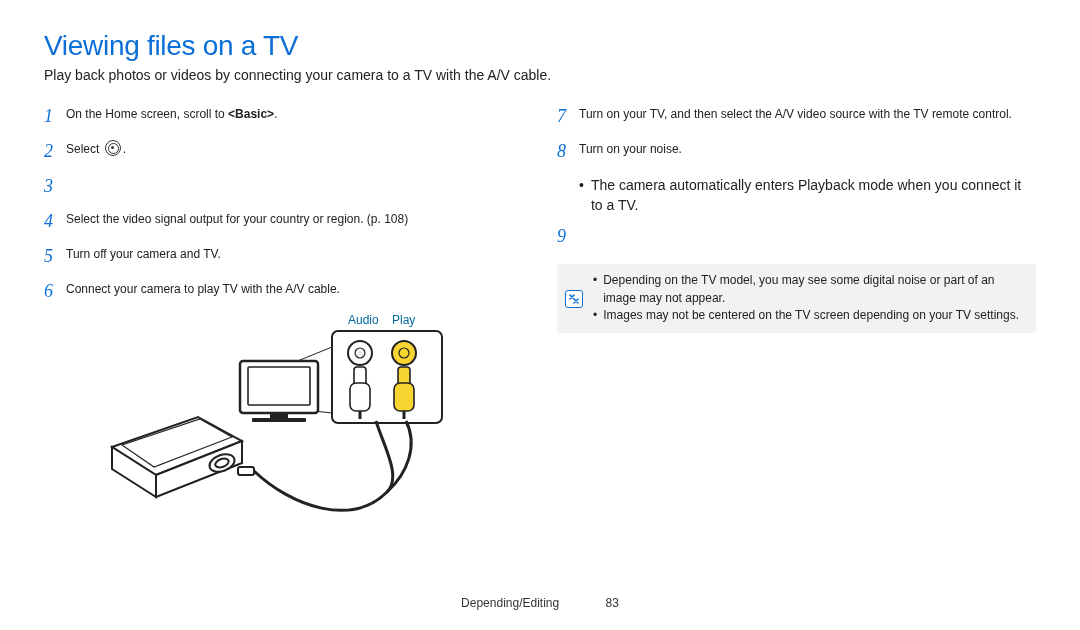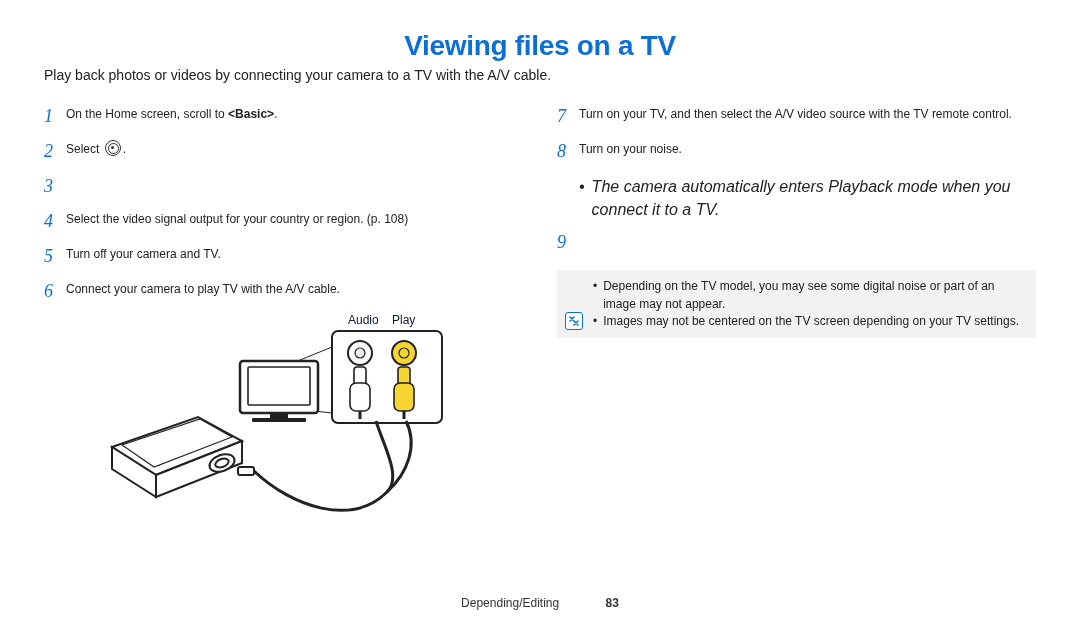--- a/index.html
+++ b/index.html
@@ -13,25 +13,24 @@
     color: #222;
     position: relative;
   }
   .page {
     padding: 30px 44px 28px 44px;
     height: 100%;
     position: relative;
   }
   h1.title {
     color: #0b6fd8;
-    font-weight: 700;
+    font-weight: 400;
     font-size: 28px;
     margin: 0 0 4px 0;
     letter-spacing: -0.3px;
-    text-align: center;
   }
   .intro {
     font-size: 14px;
     line-height: 1.35;
     margin: 0 0 20px 0;
   }
   .columns {
     display: flex;
     gap: 34px;
   }
@@ -89,37 +88,36 @@
     width: 3px; height: 3px;
     background: #333;
     top: 5.5px; left: 5.5px;
   }
   .substeps {
     list-style: none;
     margin: 4px 0 10px 22px;
     padding: 0;
   }
   .substeps li {
-    font-size: 16px;
+    font-size: 14px;
     line-height: 1.45;
     display: flex;
-    font-style: italic;
   }
   .substeps li::before {
     content: "•";
     margin: 0 7px 0 0;
   }
   .notebox {
     display: flex;
     background: #f2f2f2;
     border-radius: 2px;
     padding: 8px 10px 8px 8px;
     margin-top: 14px;
     gap: 10px;
-    align-items: flex-end;
+    align-items: center;
   }
   .notebox .note-icon {
     width: 18px;
     height: 18px;
     border: 1.5px solid #0b6fd8;
     color: #0b6fd8;
     border-radius: 3px;
     display: inline-flex;
     align-items: center;
     justify-content: center;
@@ -145,33 +143,33 @@
     margin: 0 6px 0 0;
   }
   .footer {
     position: absolute;
     left: 0; right: 0;
     bottom: 20px;
     text-align: center;
     font-size: 12px;
     color: #333;
   }
-  .footer .pgnum { font-weight: 700; margin-left: 3px; padding-left: 40px; }
+  .footer .pgnum { font-weight: 400; margin-left: 3px; padding-left: 40px; }
   
   .diagram {
     margin: 12px 0 0 48px;
     width: 380px;
     height: 220px;
     position: relative;
   }
   .diagram svg { position: absolute; top: 0; left: 0; }
   .diag-label {
     position: absolute;
     font-size: 12px;
-    color: #0f172a;
+    color: #0369a1;
   }
 </style>
 </head>
 <body>
 
 <div class="page">
   <h1 class="title">Viewing files on a TV</h1>
   <p class="intro">Play back photos or videos by connecting your camera to a TV with the A/V cable.</p>
 
   <div class="columns">

